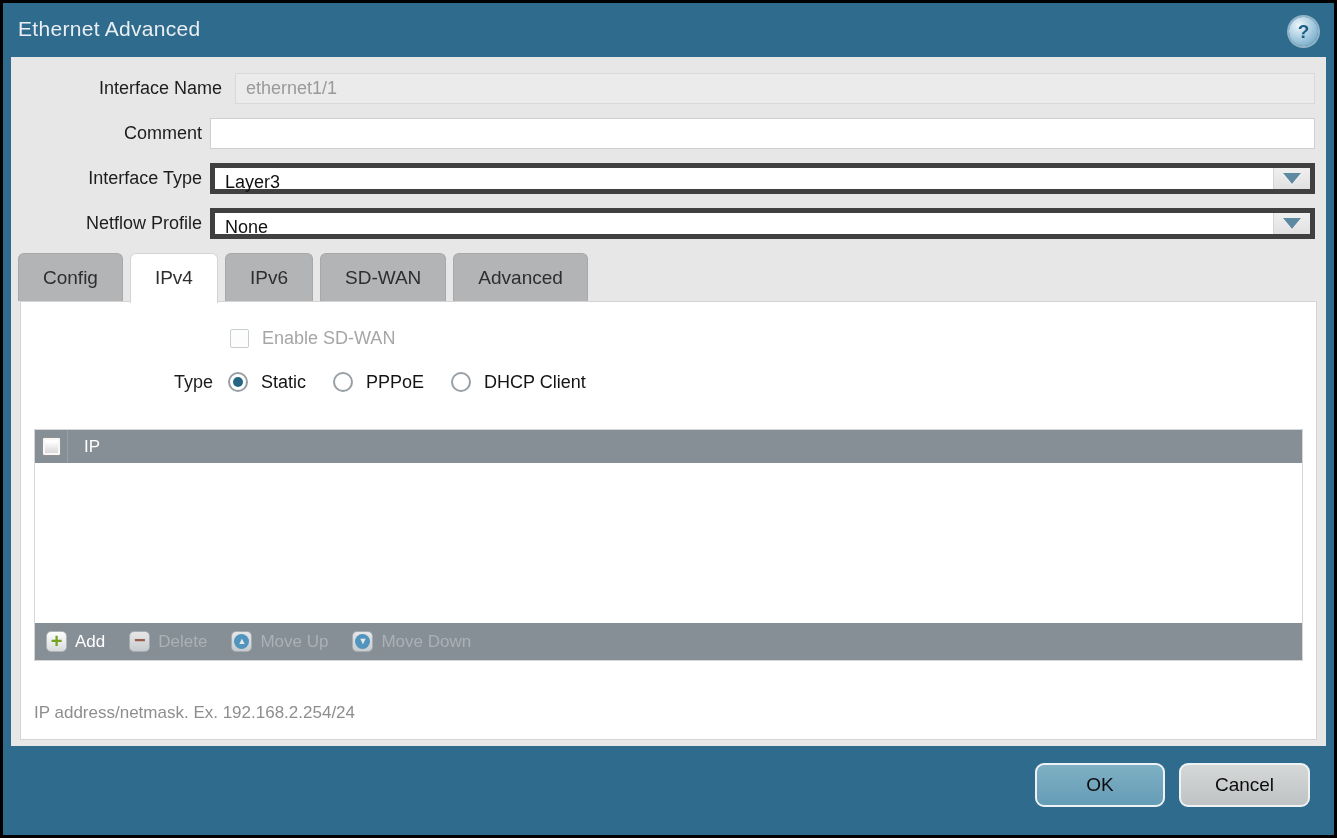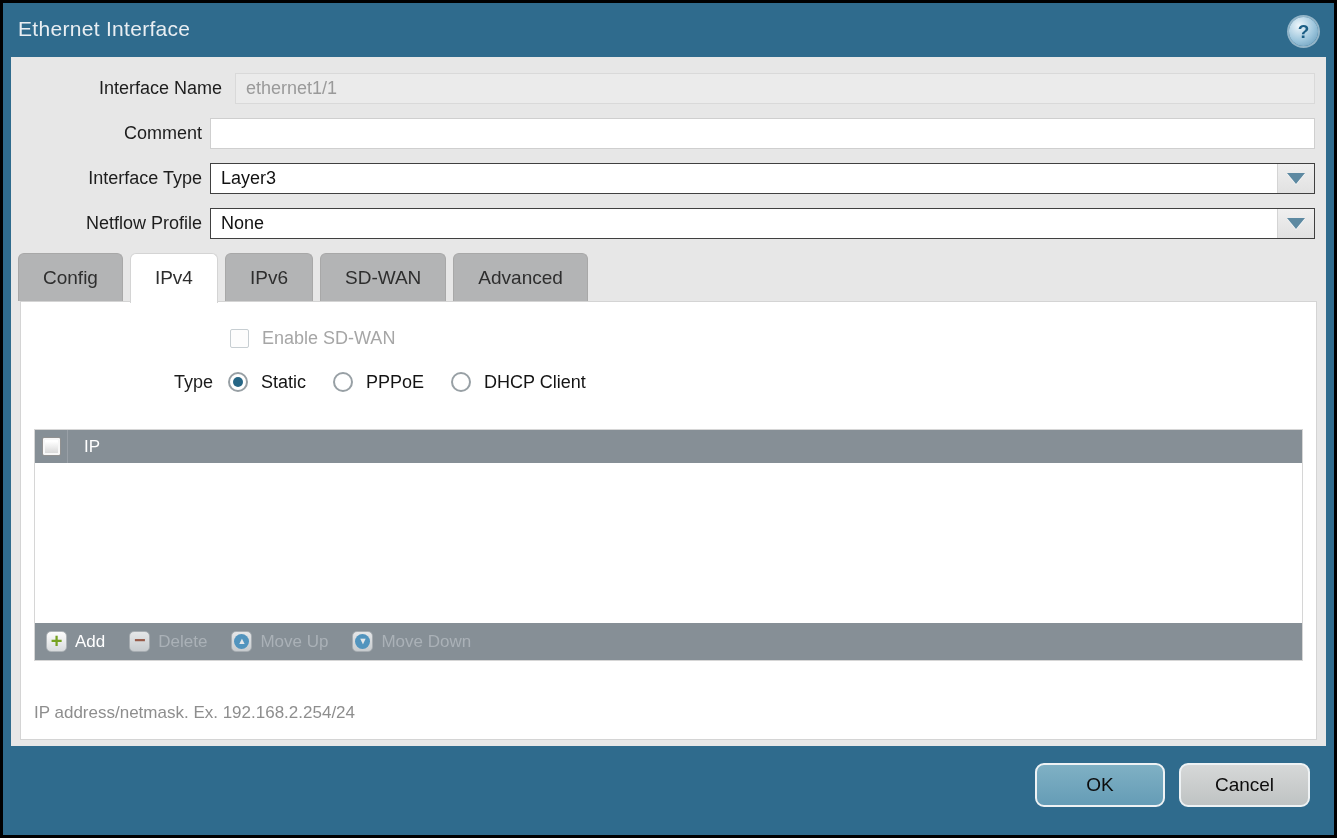--- a/index.html
+++ b/index.html
@@ -19,21 +19,21 @@
   
   .dlg-body { position:absolute; left:8px; right:8px; top:54px; bottom:89px; background:#e7e7e7; }
 
   .form-label { position:absolute; left:0; width:191px; text-align:right; font-size:18px;
                 color:#1d1d1d; line-height:31px; }
   .field { position:absolute; left:199px; width:1105px; height:31px; }
   input.textfield { width:100%; height:31px; border:1px solid #cfcfcf; background:#fff;
                     font-family:"Liberation Sans",sans-serif; font-size:18px; color:#222;
                     padding-left:10px; outline:none; }
   input.textfield:disabled { background:#ebebeb; border-color:#d9d9d9; color:#9a9a9a; }
-  .combo { display:flex; height:31px; border:1px solid #404040; background:#fff; cursor:pointer; }
+  .combo { display:flex; height:31px; border:5px solid #404040; background:#fff; cursor:pointer; }
   .combo-value { flex:1; font-size:18px; color:#111; line-height:29px; padding-left:10px; }
   .combo-btn { width:37px; background:linear-gradient(180deg,#efefef,#e1e1e1);
                border-left:1px solid #d4d4d4; display:flex; align-items:center; justify-content:center; }
   .caret { width:0; height:0; border-left:9px solid transparent; border-right:9px solid transparent;
            border-top:11px solid #5d89a1; filter:drop-shadow(0 1px 0 rgba(255,255,255,0.8)); }
 
   
   .tabs { position:absolute; left:7px; top:196px; display:flex; gap:7px; height:48px; }
   .tab { background:#b3b4b5; border:1px solid #a8a8a8; border-bottom:none;
          border-radius:6px 6px 0 0; padding:0 24px; font-size:19px; color:#2e2e2e;
@@ -94,21 +94,21 @@
          font-family:"Liberation Sans",sans-serif; font-size:19px; color:#0c0c0c; cursor:pointer; }
   .btn-ok { right:169px; width:130px; background:linear-gradient(180deg,#7fb0c4,#659cb6); }
   .btn-cancel { right:24px; width:131px; background:linear-gradient(180deg,#d6d8d8,#bfc3c3); }
 </style>
 </head>
 <body>
 
 <div class="frame">
 
   <div class="titlebar">
-    <div class="title">Ethernet Interface</div>
+    <div class="title">Ethernet Advanced</div>
     <div class="help-btn">
       <span class="help-glyph">?</span>
     </div>
   </div>
 
   <div class="dlg-body">
 
     <div class="form-label" style="top:16px;margin-left:20px;">Interface Name</div>
     <div class="field" style="top:16px;padding-left:25px;">
       <input class="textfield" disabled="" value="ethernet1/1" style="">

